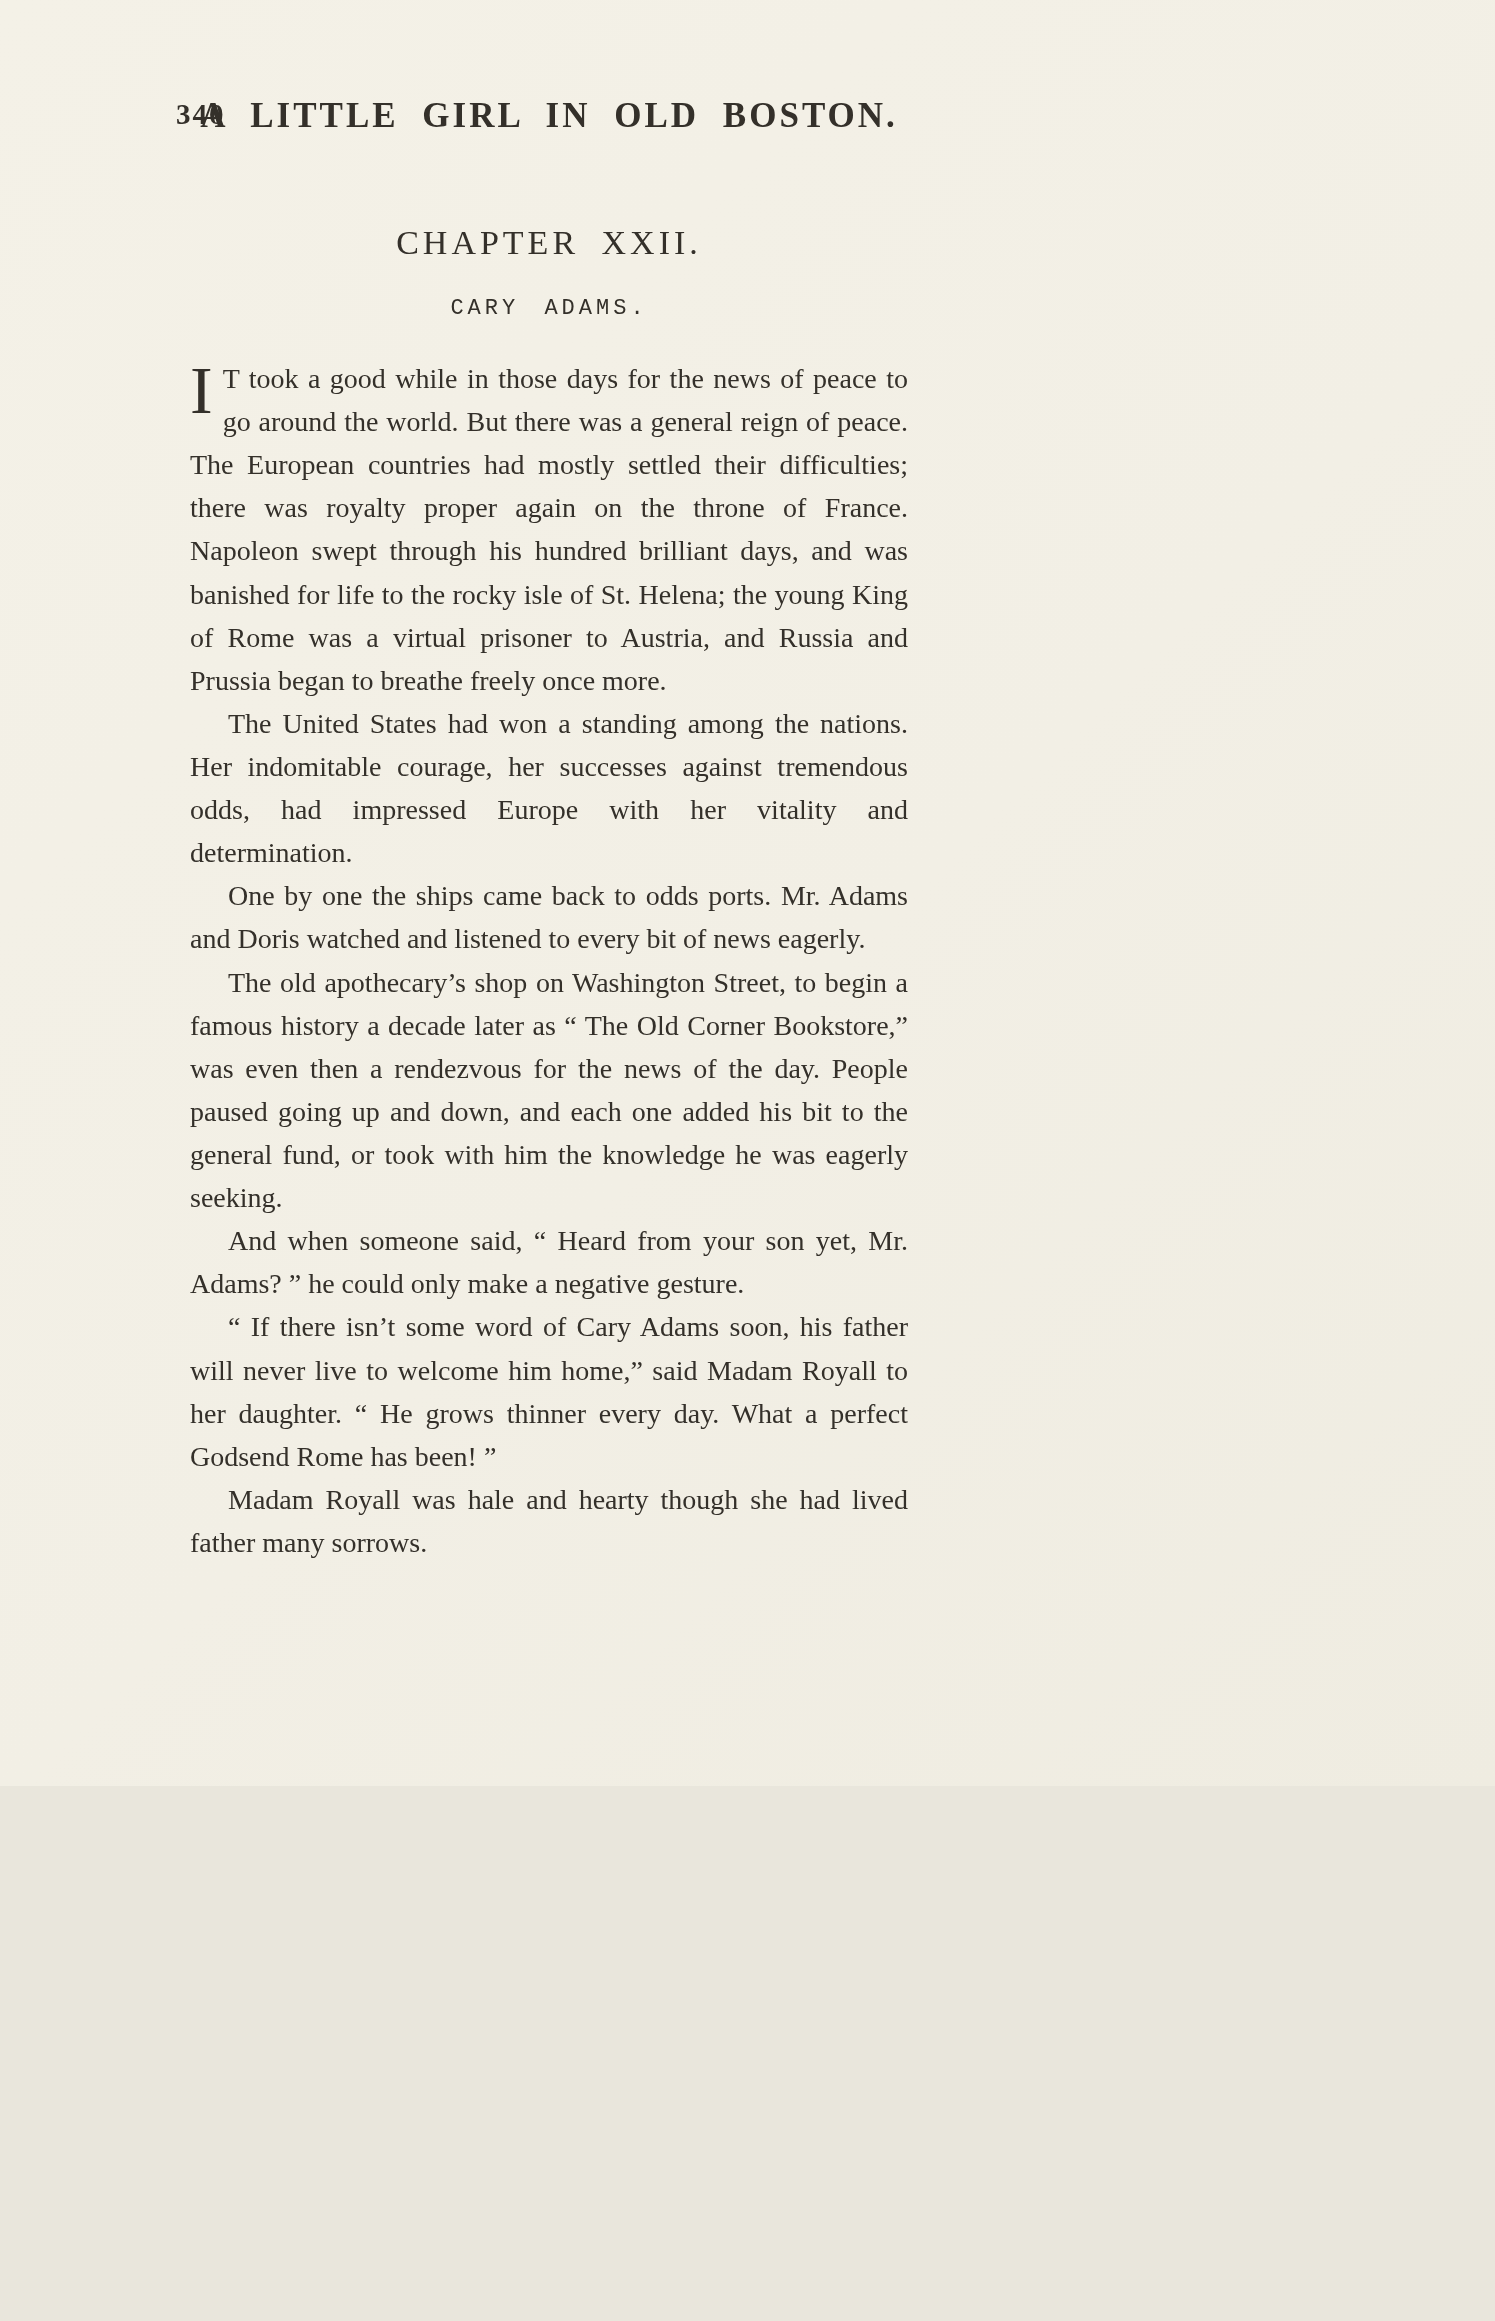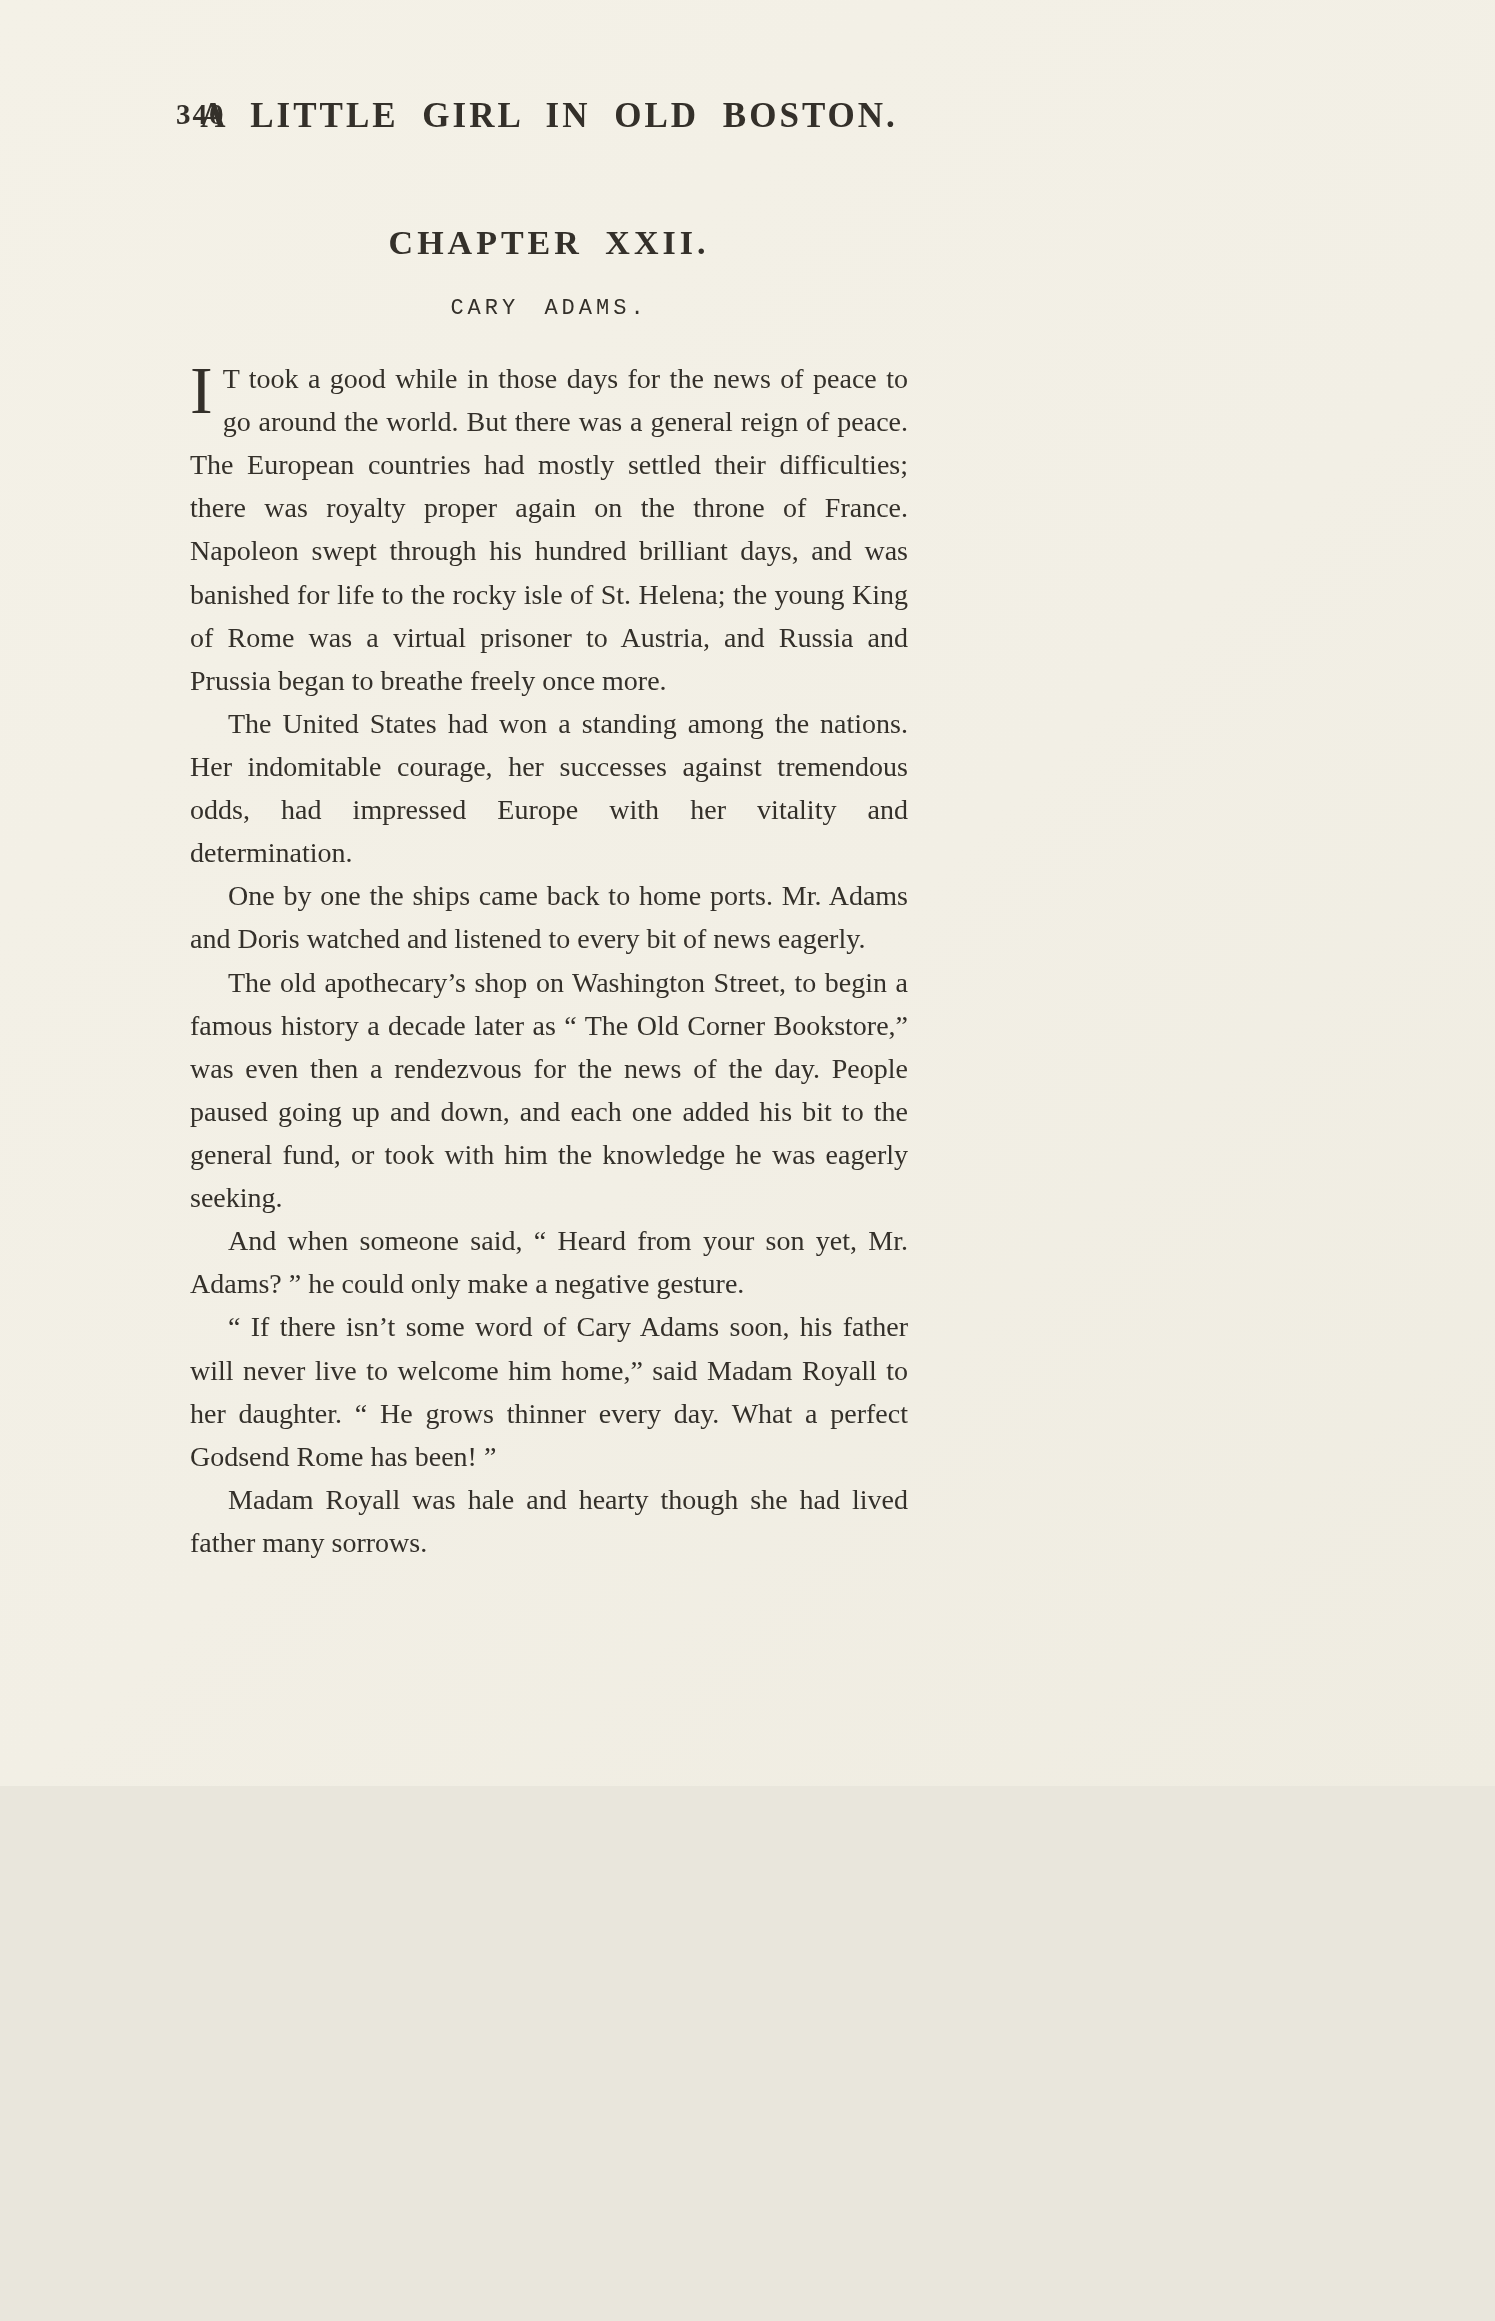--- a/index.html
+++ b/index.html
@@ -43,21 +43,21 @@
     letter-spacing: 3px;
     word-spacing: 12px;
     white-space: nowrap;
   }
   .chapter-heading {
     margin-top: 88px;
     text-align: center;
     font-size: 34px;
     letter-spacing: 4px;
     word-spacing: 10px;
-    font-weight: 700;
+    font-weight: 400;
   }
   .chapter-subheading {
     margin-top: 34px;
     text-align: center;
     font-size: 22px;
     letter-spacing: 4px;
     word-spacing: 8px;
     font-weight: 400;
     font-family: Liberation Mono, monospace;
   }
@@ -96,21 +96,21 @@
     <div class="chapter-heading">CHAPTER XXII.</div>
 
     <div class="chapter-subheading">CARY ADAMS.</div>
 
     <div class="body-text">
 
       <p class="para first"><span class="dropcap">I</span><span>T took a good while in those days for the news of peace to go around the world.  But there was a general reign of peace.  The European countries had mostly settled their difficulties; there was royalty proper again on the throne of France.  Napoleon swept through his hundred brilliant days, and was banished for life to the rocky isle of St. Helena; the young King of Rome was a virtual prisoner to Austria, and Russia and Prussia began to breathe freely once more.</span></p>
 
       <p class="para indent">The United States had won a standing among the nations.  Her indomitable courage, her successes against tremendous odds, had impressed Europe with her vitality and determination.</p>
 
-      <p class="para indent">One by one the ships came back to home ports.  Mr. Adams and Doris watched and listened to every bit of news eagerly.</p>
+      <p class="para indent">One by one the ships came back to odds ports.  Mr. Adams and Doris watched and listened to every bit of news eagerly.</p>
 
       <p class="para indent">The old apothecary’s shop on Washington Street, to begin a famous history a decade later as “ The Old Corner Bookstore,” was even then a rendezvous for the news of the day.  People paused going up and down, and each one added his bit to the general fund, or took with him the knowledge he was eagerly seeking.</p>
 
       <p class="para indent">And when someone said, “ Heard from your son yet, Mr. Adams? ” he could only make a negative gesture.</p>
 
       <p class="para indent">“ If there isn’t some word of Cary Adams soon, his father will never live to welcome him home,” said Madam Royall to her daughter.  “ He grows thinner every day. What a perfect Godsend Rome has been! ”</p>
 
       <p class="para indent">Madam Royall was hale and hearty though she had lived father many sorrows.</p>
 
     </div>

